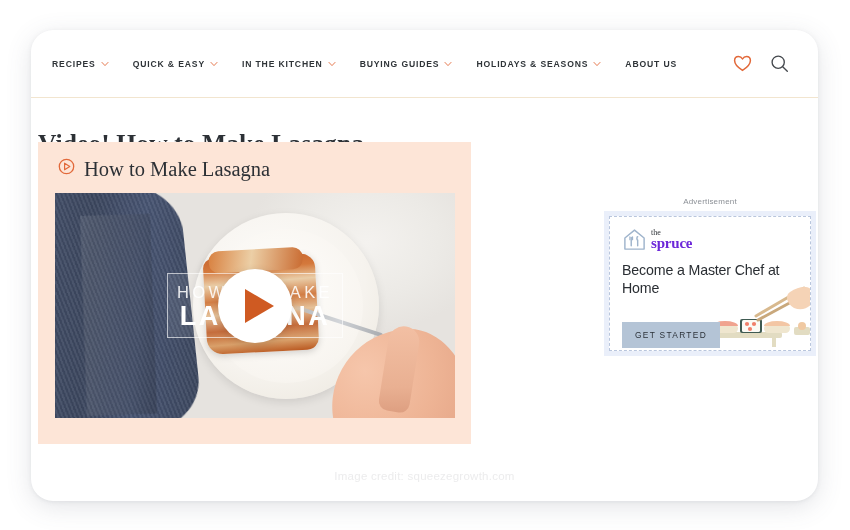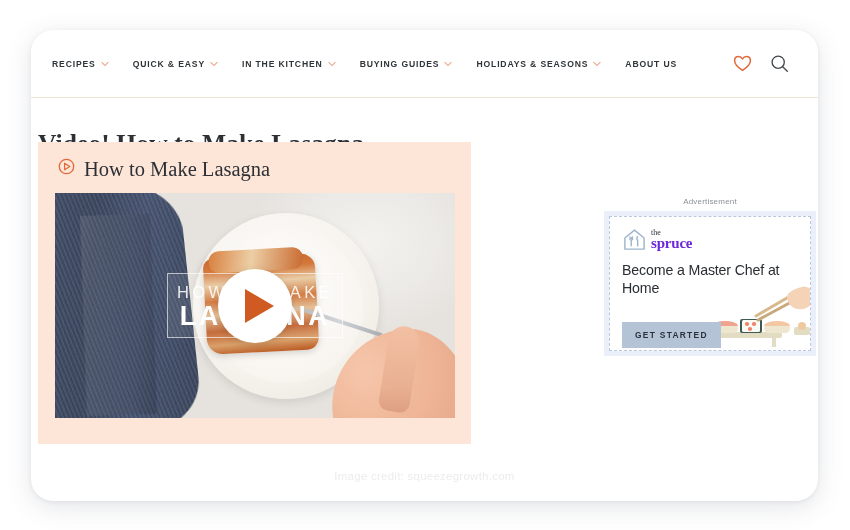--- a/index.html
+++ b/index.html
@@ -331,21 +331,21 @@
     letter-spacing: -0.15px;
     margin-bottom: 25px;
     position: relative;
     z-index: 2;
   }
   .ad-cta {
     display: inline-block;
     background: #b4c4d6;
     color: #2b3138;
     font-size: 8.4px;
-    font-weight: bold;
+    font-weight: normal;
     letter-spacing: 1.3px;
     padding: 8px 13px;
     cursor: pointer;
     position: relative;
     z-index: 2;
   }
   .ad-art {
     position: absolute;
     right: -4px;
     bottom: -2px;

